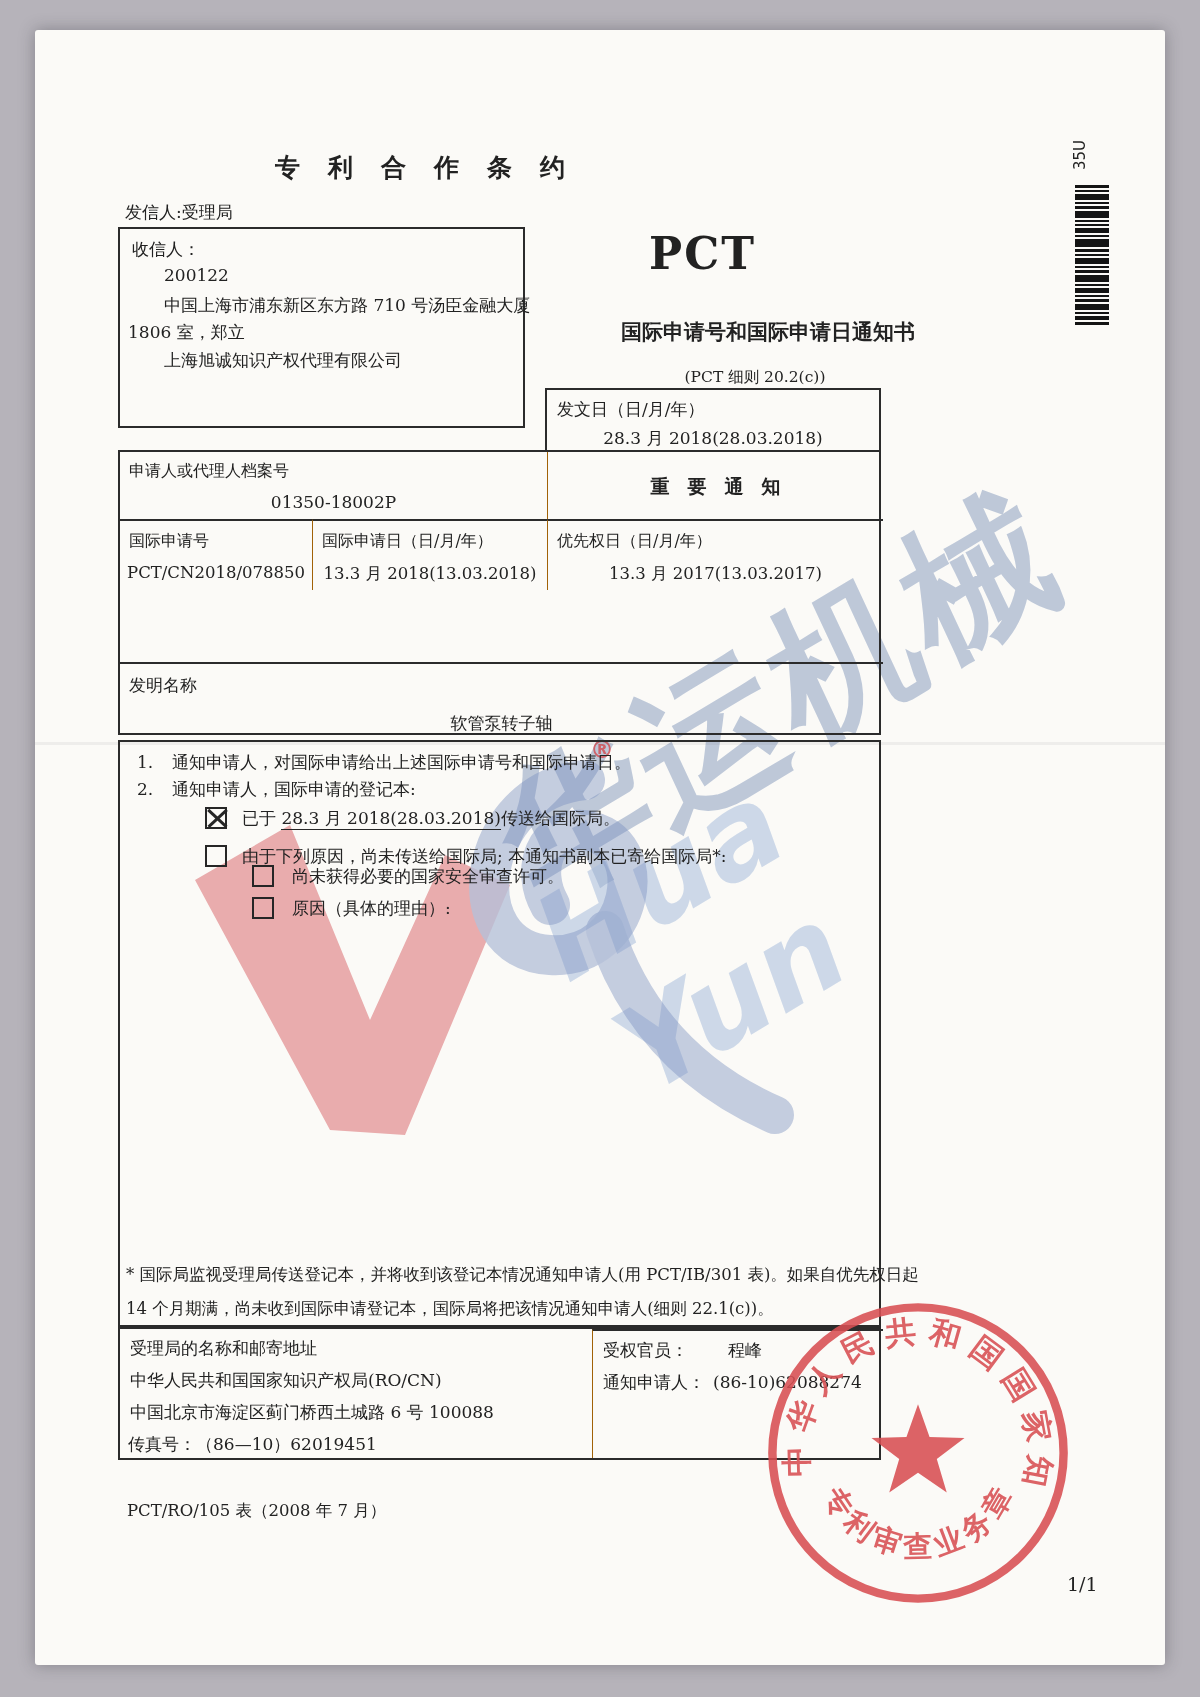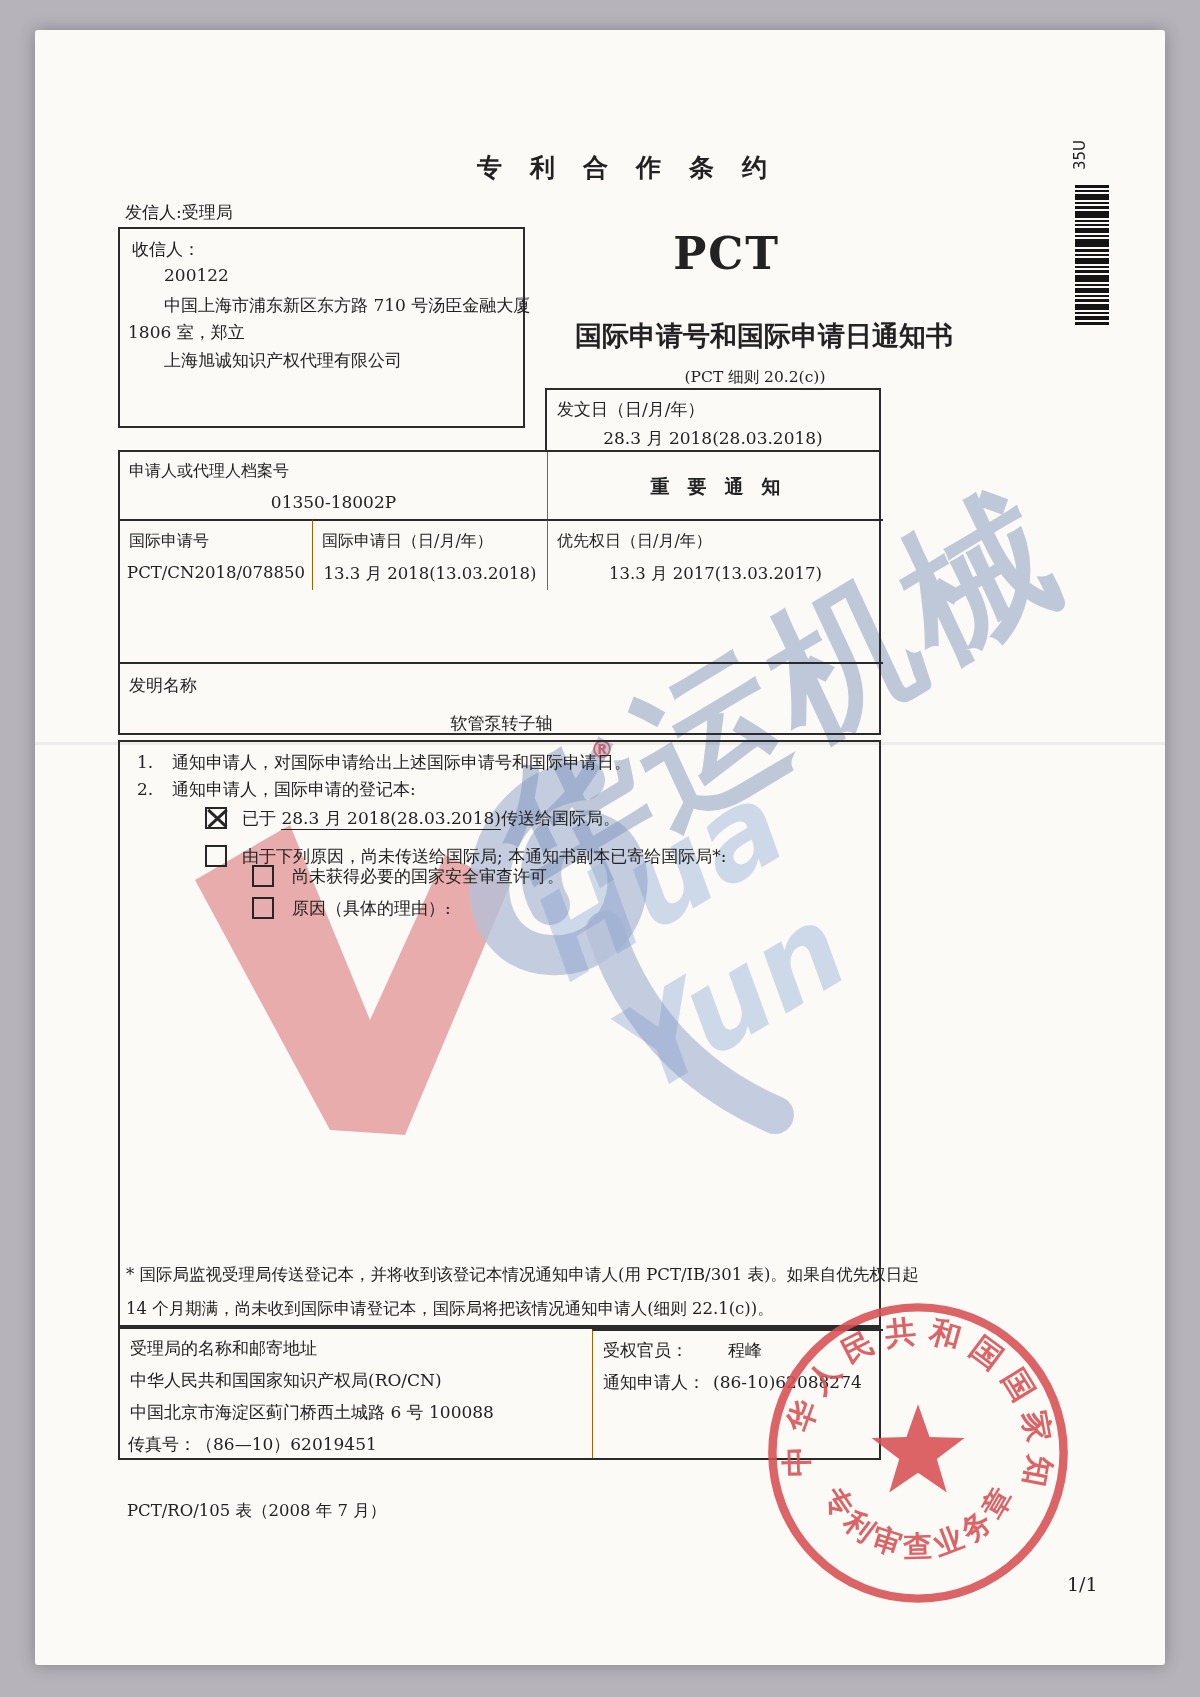--- a/index.html
+++ b/index.html
@@ -50,34 +50,34 @@
               color:var(--watermark_blue_light);opacity:.55;transform:rotate(-31deg);">Hua Yun</div>
   <svg style="position:absolute;left:120px;top:690px;opacity:.55" width="640" height="420" viewBox="0 0 640 420">
     <path d="M40,160 L135,105 L215,300 L290,135 L355,165 L250,415 L175,410 Z" style="fill:var(--logo_red);opacity:.8"></path>
     <path d="M430,60 C320,70 300,230 395,235 C480,240 500,120 430,110 C390,105 375,150 395,185" style="fill:none;stroke:var(--logo_blue);stroke-width:40;stroke-linecap:round;opacity:.8"></path>
     <path d="M450,210 C480,300 540,360 620,395" style="fill:none;stroke:var(--logo_blue);stroke-width:38;stroke-linecap:round;opacity:.8"></path>
   </svg>
   <div class="wm" style="left:555px;top:706px;font-size:24px;color:var(--logo_red);opacity:.8">®</div>
 
   <div class="scanline" style="top:712px"></div>
 
-  <div class="t" style="left:240px;top:122px;width:520px;text-align:right;font-size:25px;font-weight:bold;letter-spacing:28px;white-space:nowrap">专利合作条约</div>
+  <div class="t" style="left:240px;top:122px;width:520px;text-align:left;font-size:25px;font-weight:bold;letter-spacing:28px;white-space:nowrap">专利合作条约</div>
 
   <div class="t" style="left:90px;top:172px;font-size:17px">发信人:受理局</div>
 
   <div class="box" style="left:83px;top:197px;width:407px;height:201px">
     <div class="t" style="left:12px;top:10px">收信人：</div>
     <div class="t" style="left:44px;top:36px">200122</div>
     <div class="t" style="left:44px;top:66px">中国上海市浦东新区东方路 710 号汤臣金融大厦</div>
     <div class="t" style="left:8px;top:93px">1806 室，郑立</div>
     <div class="t" style="left:44px;top:121px">上海旭诚知识产权代理有限公司</div>
   </div>
 
-  <div class="t" style="left:590px;top:196px;width:155px;text-align:right;font-size:44px;font-weight:bold;letter-spacing:2px">PCT</div>
-  <div class="t" style="left:540px;top:289px;width:340px;text-align:left;font-size:27px;font-weight:bold">国际申请号和国际申请日通知书</div>
+  <div class="t" style="left:590px;top:196px;width:155px;text-align:center;font-size:44px;font-weight:bold;letter-spacing:2px">PCT</div>
+  <div class="t" style="left:540px;top:289px;width:340px;text-align:right;font-size:21px;font-weight:bold">国际申请号和国际申请日通知书</div>
   <div class="t" style="left:580px;top:338px;width:280px;text-align:center;font-size:15.5px">(PCT 细则 20.2(c))</div>
 
   <div class="box" style="left:510px;top:358px;width:336px;height:64px">
     <div class="lbl" style="left:10px;top:8px;font-size:17px">发文日（日/月/年）</div>
     <div class="val" style="top:37px">28.3 月 2018(28.03.2018)</div>
   </div>
 
   <div class="box" style="left:83px;top:420px;width:763px;height:285px">
 
     <div class="cell nb" style="left:0;top:0;width:427px;height:67px">

